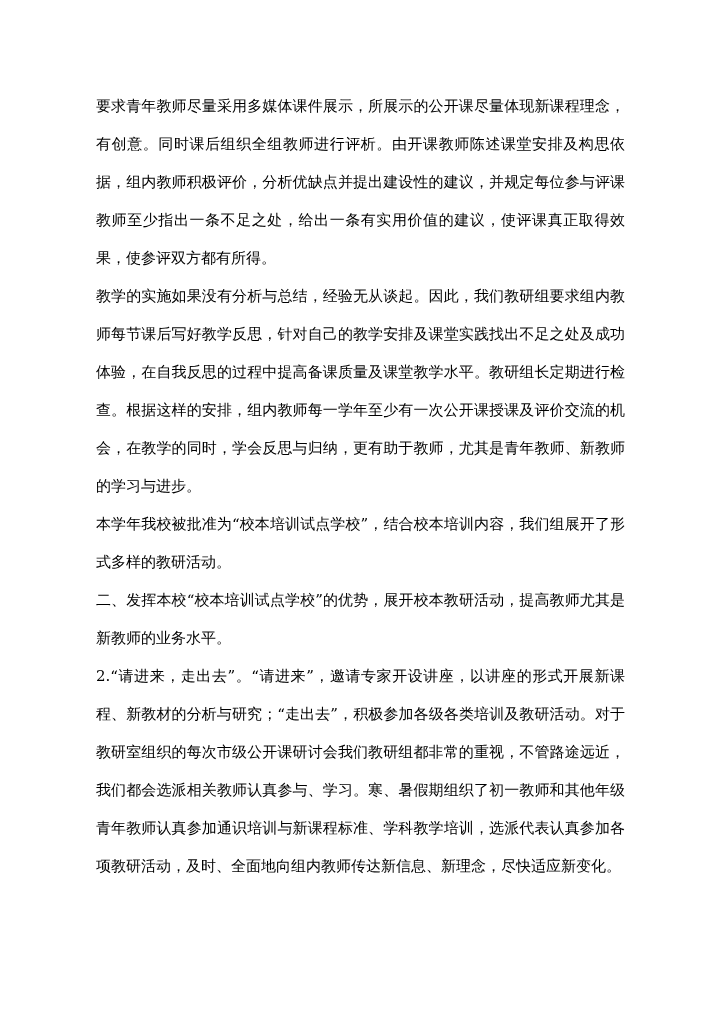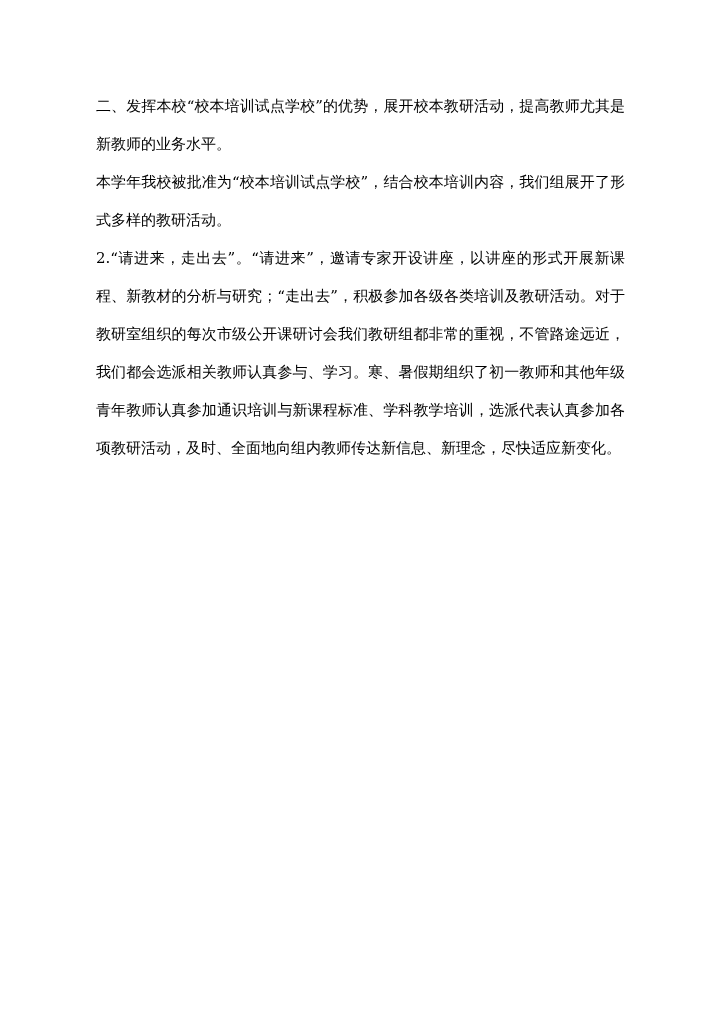--- a/index.html
+++ b/index.html
@@ -28,17 +28,19 @@
     text-align: justify;
     text-justify: inter-ideograph;
     word-break: break-all;
   }
 </style>
 </head>
 <body>
 
 <div class="page">
   <div class="doc">
+      <p>要求青年教师尽量采用多媒体课件展示，所展示的公开课尽量体现新课程理念，有创意。同时课后组织全组教师进行评析。由开课教师陈述课堂安排及构思依据，组内教师积极评价，分析优缺点并提出建设性的建议，并规定每位参与评课教师至少指出一条不足之处，给出一条有实用价值的建议，使评课真正取得效果，使参评双方都有所得。</p>
+      <p>教学的实施如果没有分析与总结，经验无从谈起。因此，我们教研组要求组内教师每节课后写好教学反思，针对自己的教学安排及课堂实践找出不足之处及成功体验，在自我反思的过程中提高备课质量及课堂教学水平。教研组长定期进行检查。根据这样的安排，组内教师每一学年至少有一次公开课授课及评价交流的机会，在教学的同时，学会反思与归纳，更有助于教师，尤其是青年教师、新教师的学习与进步。</p>
+      <p>本学年我校被批准为“校本培训试点学校”，结合校本培训内容，我们组展开了形式多样的教研活动。</p>
       <p>二、发挥本校“校本培训试点学校”的优势，展开校本教研活动，提高教师尤其是新教师的业务水平。</p>
-      <p>本学年我校被批准为“校本培训试点学校”，结合校本培训内容，我们组展开了形式多样的教研活动。</p>
       <p>2.“请进来，走出去”。“请进来”，邀请专家开设讲座，以讲座的形式开展新课程、新教材的分析与研究；“走出去”，积极参加各级各类培训及教研活动。对于教研室组织的每次市级公开课研讨会我们教研组都非常的重视，不管路途远近，我们都会选派相关教师认真参与、学习。寒、暑假期组织了初一教师和其他年级青年教师认真参加通识培训与新课程标准、学科教学培训，选派代表认真参加各项教研活动，及时、全面地向组内教师传达新信息、新理念，尽快适应新变化。</p>
     </div>
 </div>
 
 </body></html>

